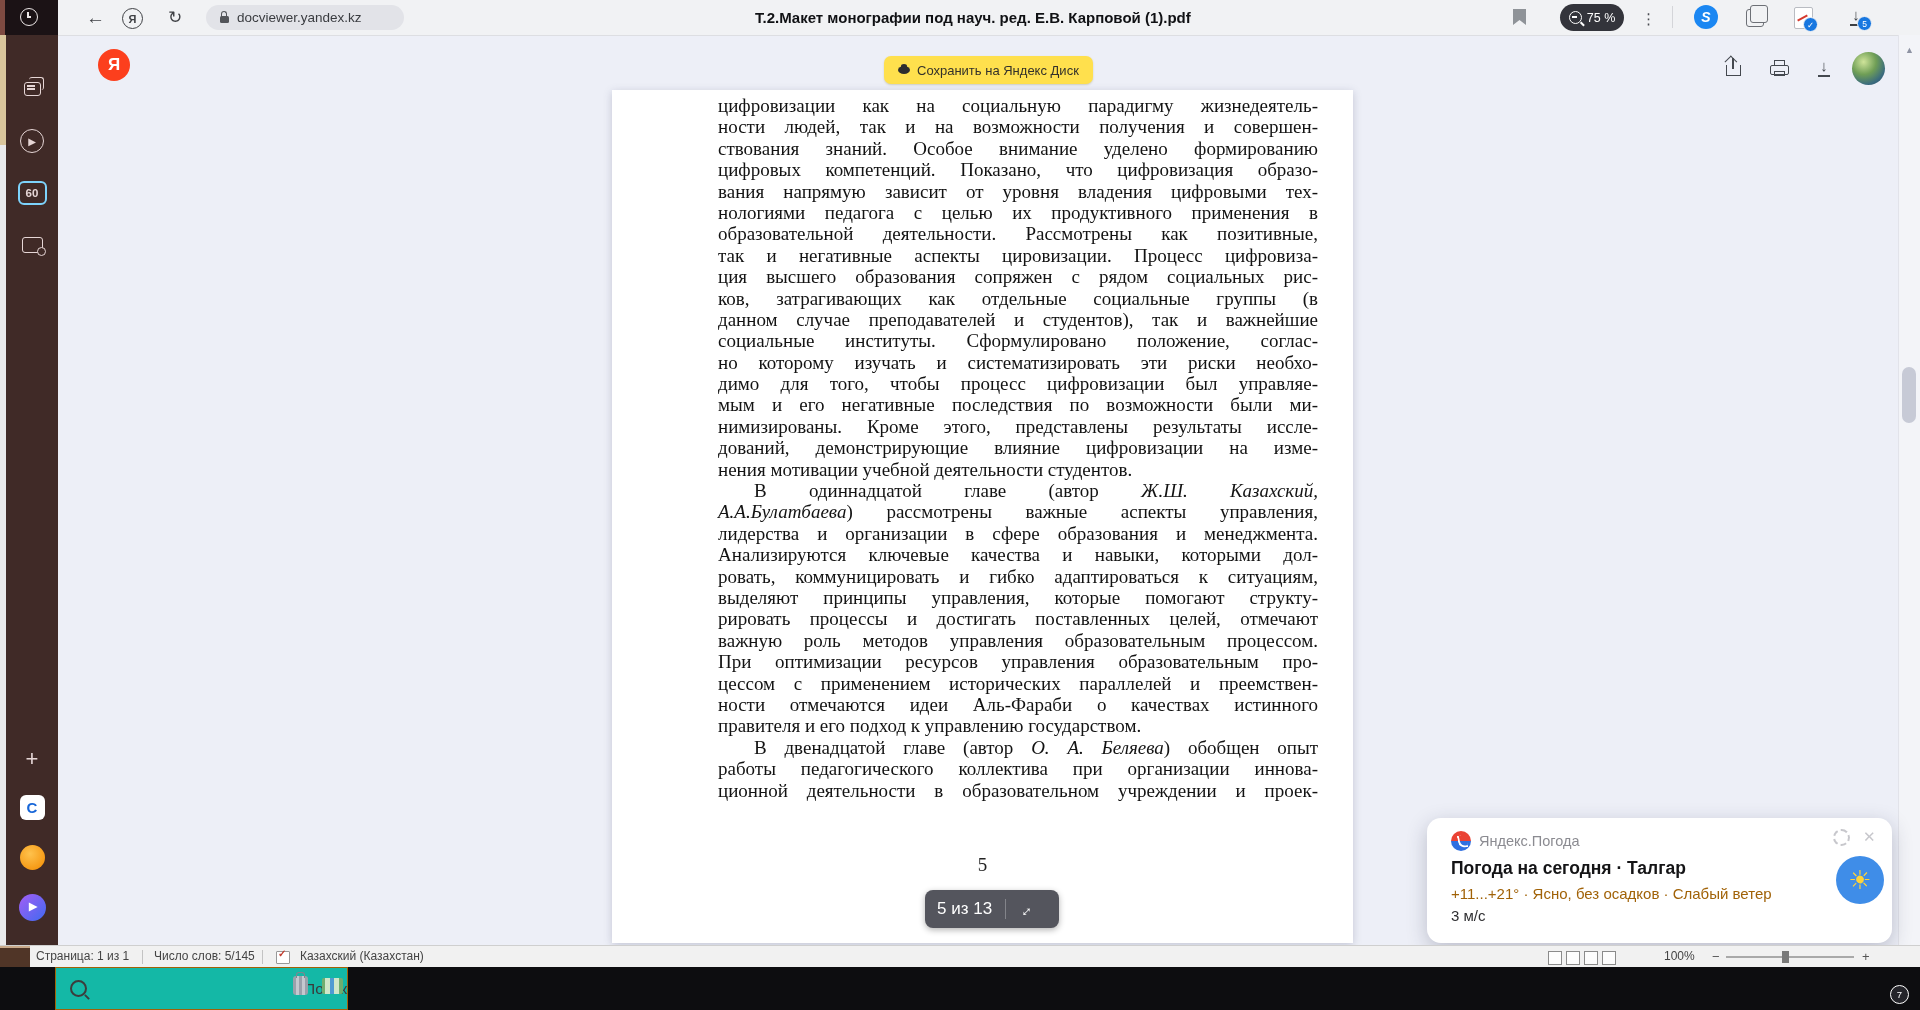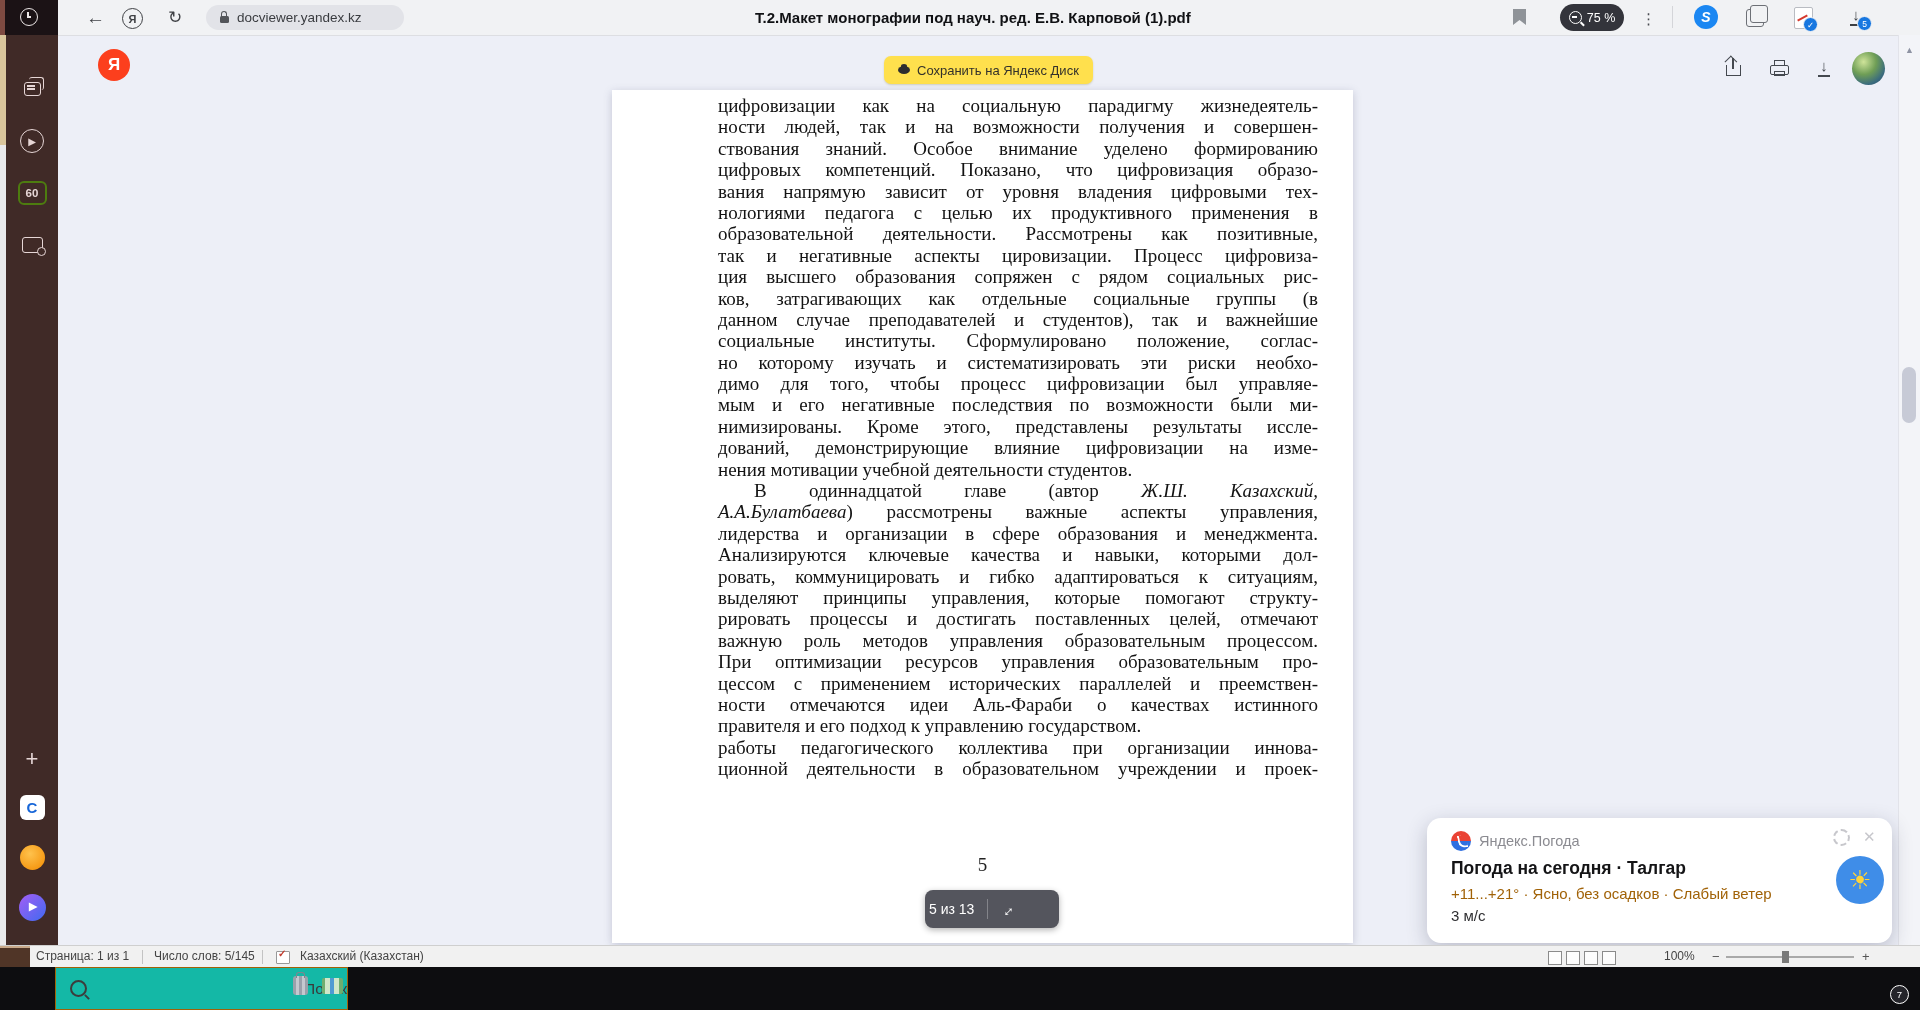--- a/index.html
+++ b/index.html
@@ -74,33 +74,33 @@
   #page{left:612px;top:90px;width:741px;height:853px;background:#fff;box-shadow:0 2px 8px rgba(70,75,110,.25);}
   #doc-text{position:absolute;left:106px;top:5px;width:600px;color:#131313;
             font-family:"Liberation Serif","DejaVu Serif",serif;font-size:19px;}
   .tline{height:21.4px;line-height:21.4px;white-space:nowrap;text-align:justify;text-align-last:justify;}
   .tline.end{text-align-last:left;}
   .tline.ind{text-indent:36px;}
   #page-num{position:absolute;left:0;top:764px;width:741px;text-align:center;
             font-family:"Liberation Serif","DejaVu Serif",serif;font-size:19px;color:#222;}
   #page-pill{left:925px;top:890px;width:134px;height:38px;background:#54555d;border-radius:8px;
              display:flex;align-items:center;box-shadow:0 2px 6px rgba(0,0,0,.3);}
-  #page-pill .lbl{color:#fff;font-size:14px;margin-left:4px;}
+  #page-pill .lbl{color:#fff;font-size:17px;margin-left:12px;}
   #page-pill .psep{width:1px;height:20px;background:rgba(255,255,255,.28);margin:0 11px 0 13px;}
   .expandic{display:inline-block;color:#fff;font-size:15px;transform:rotate(-45deg);}
 
   
   #left-strip{left:0;top:35px;width:6px;height:910px;background:linear-gradient(180deg,#d9c59c 0 110px,#e9e9eb 110px);}
   #sidebar{left:6px;top:35px;width:52px;height:932px;background:#402a27;}
   .sic{position:absolute;left:0;width:52px;height:36px;display:flex;align-items:center;justify-content:center;color:#e6d6d6;}
   .feedic{width:15px;height:12px;border:1.6px solid #e6d6d6;border-radius:3px;position:relative;}
   .feedic:before{content:"";position:absolute;left:2px;top:2px;width:8px;height:1.5px;background:#e6d6d6;box-shadow:0 3px 0 #e6d6d6;}
   .feedic:after{content:"";position:absolute;left:4px;top:-6px;width:14px;height:12px;border:1.6px solid #e6d6d6;border-radius:3px;border-bottom:none;border-left:none;}
   .playic{width:22px;height:22px;border:1.7px solid #e6d6d6;border-radius:50%;display:flex;align-items:center;justify-content:center;font-size:10px;}
-  .badge60{width:25px;height:20px;border:2px solid #4d7c0f;border-radius:6px;font-size:11.5px;font-weight:bold;
+  .badge60{width:25px;height:20px;border:2px solid #7dd3fc;border-radius:6px;font-size:11.5px;font-weight:bold;
            display:flex;align-items:center;justify-content:center;}
   .shotic{width:19px;height:14px;border:1.7px solid #e6d6d6;border-radius:3px;position:relative;}
   .shotic:after{content:"";position:absolute;right:-4px;bottom:-4px;width:7px;height:7px;border:1.6px solid #e6d6d6;
                 border-radius:50%;background:#402a27;}
   .cbox{width:25px;height:25px;background:#fff;border-radius:6px;color:#1766d8;font-weight:bold;font-size:15px;}
   .orangec{width:25px;height:25px;border-radius:50%;background:radial-gradient(circle at 40% 35%,#ffc24d,#f28a00);}
   .alicec{width:27px;height:27px;border-radius:50%;background:linear-gradient(135deg,#a45ef5,#3f6af0);position:relative;}
   .alicec:after{content:"";position:absolute;left:9px;top:8px;width:11px;height:11px;background:#fff;
                 clip-path:polygon(12% 8%,92% 50%,12% 92%);}
 
@@ -256,20 +256,21 @@
         <div class="tline"><span>лидерства и организации в сфере образования и менеджмента.</span></div>
         <div class="tline"><span>Анализируются ключевые качества и навыки, которыми дол-</span></div>
         <div class="tline"><span>ровать, коммуницировать и гибко адаптироваться к ситуациям,</span></div>
         <div class="tline"><span>выделяют принципы управления, которые помогают структу-</span></div>
         <div class="tline"><span>рировать процессы и достигать поставленных целей, отмечают</span></div>
         <div class="tline"><span>важную роль методов управления образовательным процессом.</span></div>
         <div class="tline"><span>При оптимизации ресурсов управления образовательным про-</span></div>
         <div class="tline"><span>цессом с применением исторических параллелей и преемствен-</span></div>
         <div class="tline"><span>ности отмечаются идеи Аль-Фараби о качествах истинного</span></div>
         <div class="tline end"><span>правителя и его подход к управлению государством.</span></div>
+        <div class="tline ind"><span>В двенадцатой  главе (автор </span><i>О. А. Беляева</i><span>) обобщен опыт</span></div>
         <div class="tline"><span>работы педагогического коллектива при организации иннова-</span></div>
         <div class="tline"><span>ционной деятельности в образовательном учреждении и проек-</span></div>
       </div>
     <div id="page-num">5</div>
   </div>
 
   <div class="ab" id="page-pill">
     <span class="lbl">5 из 13</span>
     <span class="psep"></span>
     <span class="expandic">↔</span>

